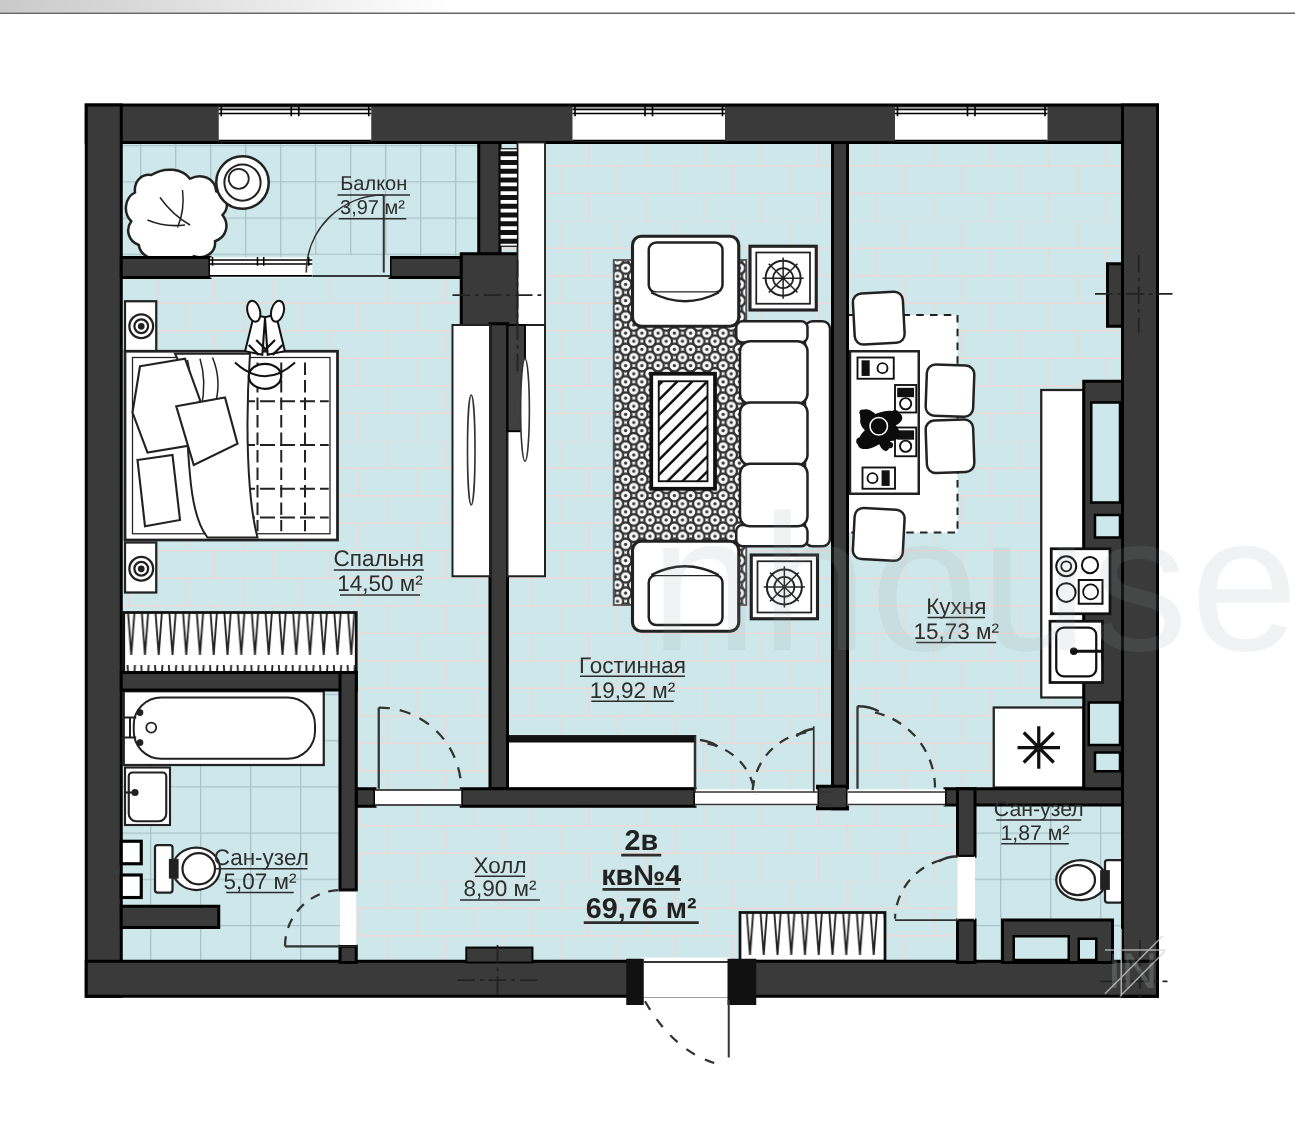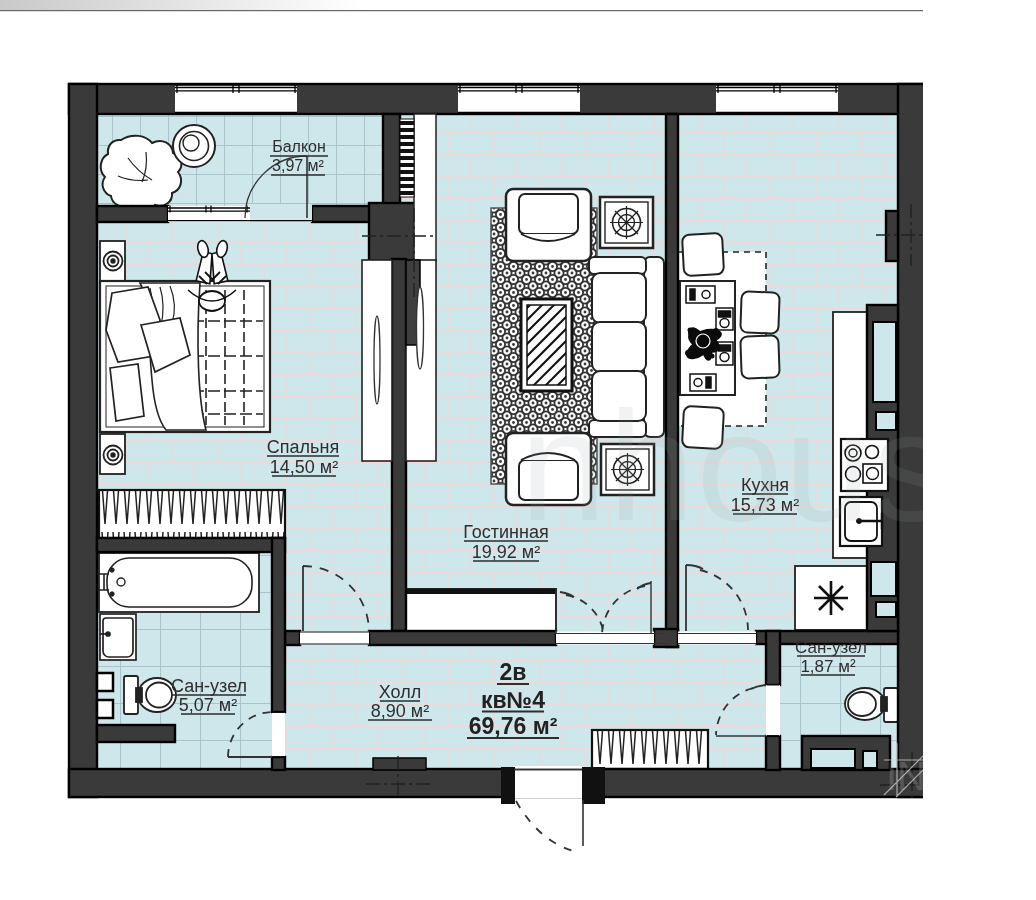--- a/index.html
+++ b/index.html
@@ -1,16 +1,16 @@
 <!DOCTYPE html>
 <html><head>
 <meta charset="utf-8">
 <style>
 html,body{margin:0;padding:0;background:#fff;font-family:"Liberation Sans", sans-serif;}
-#wrap{position:relative;width:923px;height:900px;overflow:hidden;background:#a16207;}
+#wrap{position:relative;width:1036px;height:900px;overflow:hidden;background:#a16207;}
 </style>
 </head>
 <body>
 <div id="wrap">
 <svg width="1036" height="900" viewBox="0 0 1036 900">
 <defs>
 <pattern id="brick" width="46" height="44" patternUnits="userSpaceOnUse">
   <rect width="46" height="44" fill="#cde7ea"></rect>
   <path d="M0,0.6 H46 M0,22.6 H46" stroke="#edd9d9" stroke-width="1.2" fill="none"></path>
   <path d="M34,0.6 V22.6 M11,22.6 V44" stroke="#edd9d9" stroke-width="1.2" fill="none"></path>

